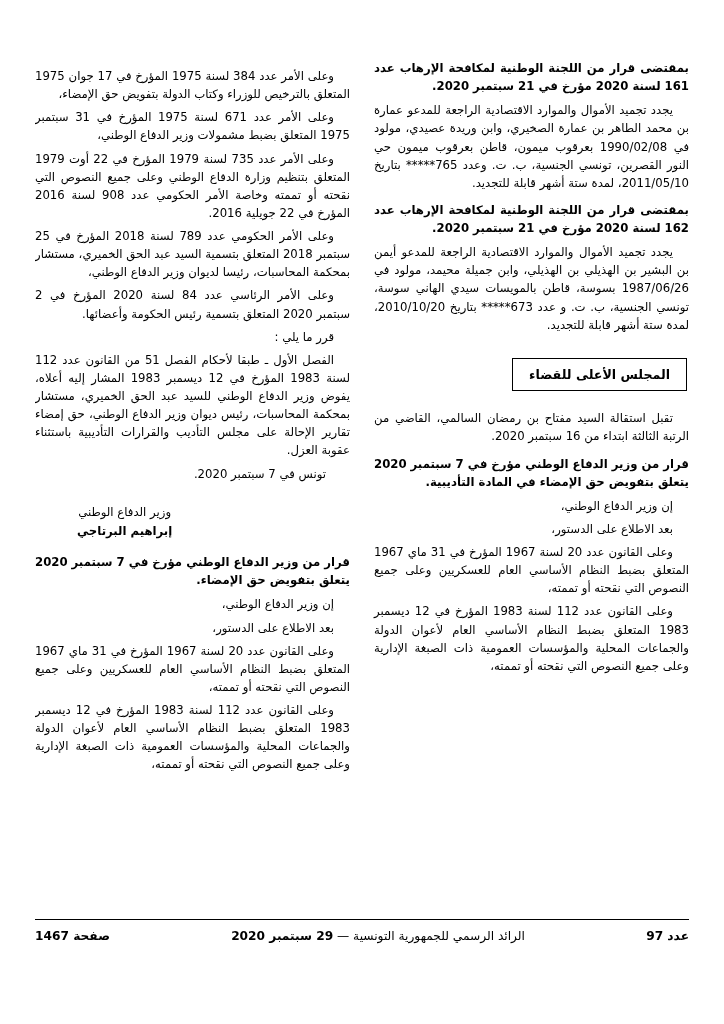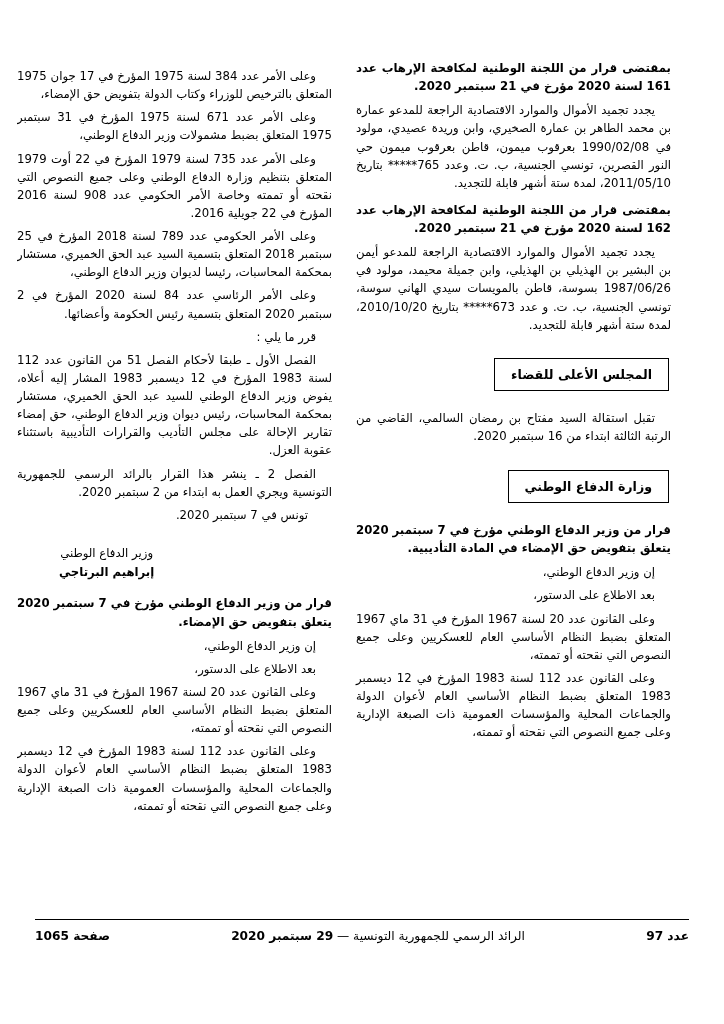--- a/index.html
+++ b/index.html
@@ -12,21 +12,21 @@
     color: #000000;
     direction: rtl;
     font-family: "DejaVu Sans", sans-serif;
     font-size: 11.7px;
     line-height: 1.55;
     overflow: hidden;
   }
   .content {
     position: absolute;
     top: 50px;
-    right: 53px;
+    right: 35px;
     width: 654px;
     height: 866px;
     display: flex;
     gap: 24px;
     overflow: hidden;
   }
   .col { width: 315px; }
   .col p {
     margin: 0 0 5px;
     text-indent: 16px;
@@ -80,38 +80,36 @@
       <p class="h">بمقتضى قرار من اللجنة الوطنية لمكافحة الإرهاب عدد 161 لسنة 2020 مؤرخ في 21 سبتمبر 2020.</p>
       <p>يجدد تجميد الأموال والموارد الاقتصادية الراجعة للمدعو عمارة بن محمد الطاهر بن عمارة الصخيري، وابن وريدة عصيدي، مولود في 1990/02/08 بعرقوب ميمون، قاطن بعرقوب ميمون حي النور القصرين، تونسي الجنسية، ب. ت. وعدد 765***** بتاريخ 2011/05/10، لمدة ستة أشهر قابلة للتجديد.</p>
 
       <p class="h">بمقتضى قرار من اللجنة الوطنية لمكافحة الإرهاب عدد 162 لسنة 2020 مؤرخ في 21 سبتمبر 2020.</p>
       <p>يجدد تجميد الأموال والموارد الاقتصادية الراجعة للمدعو أيمن بن البشير بن الهذيلي بن الهذيلي، وابن جميلة محيمد، مولود في 1987/06/26 بسوسة، قاطن بالمويسات سيدي الهاني سوسة، تونسي الجنسية، ب. ت. و عدد 673***** بتاريخ 2010/10/20، لمدة ستة أشهر قابلة للتجديد.</p>
 
       <div class="secbox">المجلس الأعلى للقضاء</div>
 
       <p>تقبل استقالة السيد مفتاح بن رمضان السالمي، القاضي من الرتبة الثالثة ابتداء من 16 سبتمبر 2020.</p>
 
-      <div class="secbox">وزارة الدفاع الوطني</div>
 
       <p class="h">قرار من وزير الدفاع الوطني مؤرخ في 7 سبتمبر 2020 يتعلق بتفويض حق الإمضاء في المادة التأديبية.</p>
       <p>إن وزير الدفاع الوطني،</p>
       <p>بعد الاطلاع على الدستور،</p>
       <p>وعلى القانون عدد 20 لسنة 1967 المؤرخ في 31 ماي 1967 المتعلق بضبط النظام الأساسي العام للعسكريين وعلى جميع النصوص التي نقحته أو تممته،</p>
       <p>وعلى القانون عدد 112 لسنة 1983 المؤرخ في 12 ديسمبر 1983 المتعلق بضبط النظام الأساسي العام لأعوان الدولة والجماعات المحلية والمؤسسات العمومية ذات الصبغة الإدارية وعلى جميع النصوص التي نقحته أو تممته،</p>
     </div>
 
     <div class="col">
       <p>وعلى الأمر عدد 384 لسنة 1975 المؤرخ في 17 جوان 1975 المتعلق بالترخيص للوزراء وكتاب الدولة بتفويض حق الإمضاء،</p>
       <p>وعلى الأمر عدد 671 لسنة 1975 المؤرخ في 31 سبتمبر 1975 المتعلق بضبط مشمولات وزير الدفاع الوطني،</p>
       <p>وعلى الأمر عدد 735 لسنة 1979 المؤرخ في 22 أوت 1979 المتعلق بتنظيم وزارة الدفاع الوطني وعلى جميع النصوص التي نقحته أو تممته وخاصة الأمر الحكومي عدد 908 لسنة 2016 المؤرخ في 22 جويلية 2016.</p>
       <p>وعلى الأمر الحكومي عدد 789 لسنة 2018 المؤرخ في 25 سبتمبر 2018 المتعلق بتسمية السيد عبد الحق الخميري، مستشار بمحكمة المحاسبات، رئيسا لديوان وزير الدفاع الوطني،</p>
       <p>وعلى الأمر الرئاسي عدد 84 لسنة 2020 المؤرخ في 2 سبتمبر 2020 المتعلق بتسمية رئيس الحكومة وأعضائها.</p>
       <p>قرر ما يلي :</p>
       <p>الفصل الأول ـ طبقا لأحكام الفصل 51 من القانون عدد 112 لسنة 1983 المؤرخ في 12 ديسمبر 1983 المشار إليه أعلاه، يفوض وزير الدفاع الوطني للسيد عبد الحق الخميري، مستشار بمحكمة المحاسبات، رئيس ديوان وزير الدفاع الوطني، حق إمضاء تقارير الإحالة على مجلس التأديب والقرارات التأديبية باستثناء عقوبة العزل.</p>
-      <p>الفصل 2 ـ ينشر هذا القرار بالرائد الرسمي للجمهورية التونسية ويجري العمل به ابتداء من 2 سبتمبر 2020.</p>
       <p class="dateline">تونس في 7 سبتمبر 2020.</p>
 
       <div class="signature">
         <div class="sig-title">وزير الدفاع الوطني</div>
         <div class="sig-name">إبراهيم البرتاجي</div>
       </div>
 
       <p class="h">قرار من وزير الدفاع الوطني مؤرخ في 7 سبتمبر 2020 يتعلق بتفويض حق الإمضاء.</p>
       <p>إن وزير الدفاع الوطني،</p>
       <p>بعد الاطلاع على الدستور،</p>
@@ -120,16 +118,16 @@
     </div>
 
   </div>
 
   <div class="footer">
     <span class="bold">عدد 97</span>
     <span class="footer-center">
       <span>الرائد الرسمي للجمهورية التونسية —</span>
       <span class="bold">29 سبتمبر 2020</span>
     </span>
-    <span class="bold">صفحة 1065</span>
+    <span class="bold">صفحة 1467</span>
   </div>
 
 </div>
 
 </body></html>

